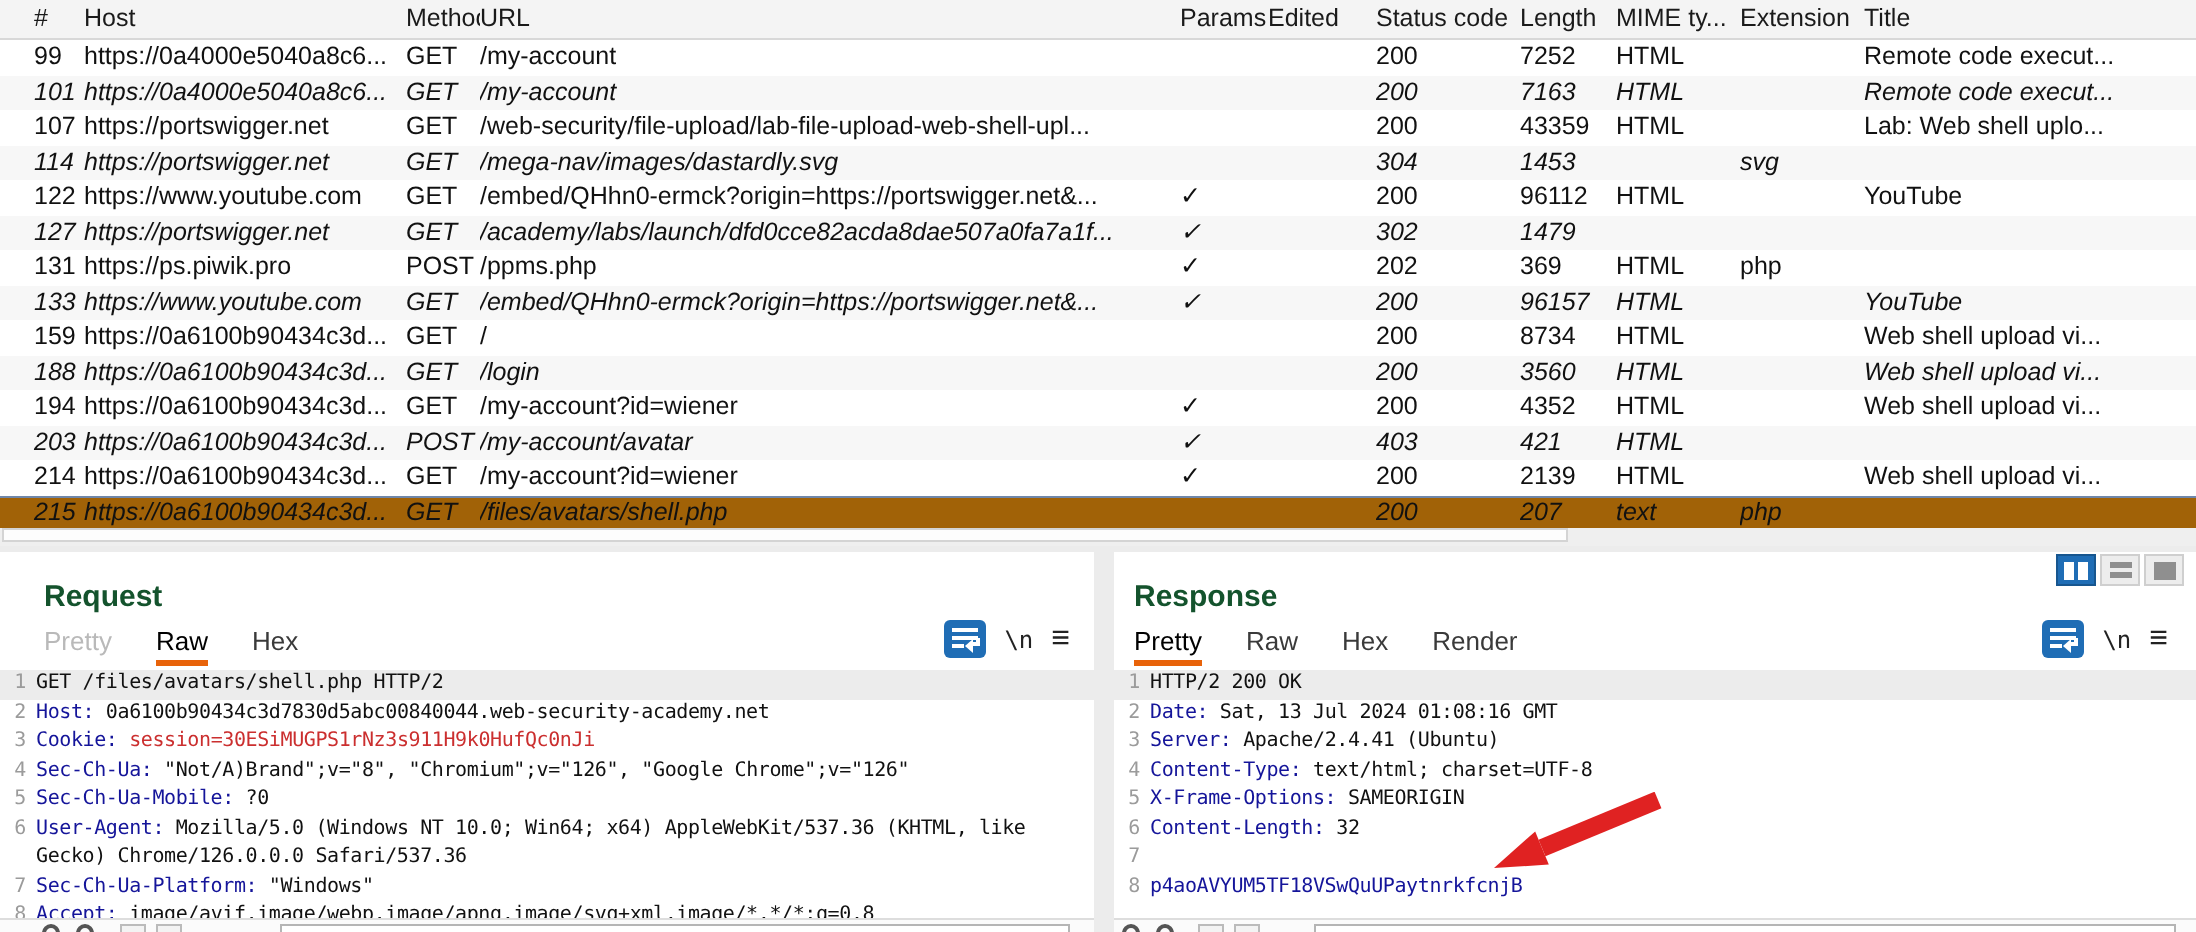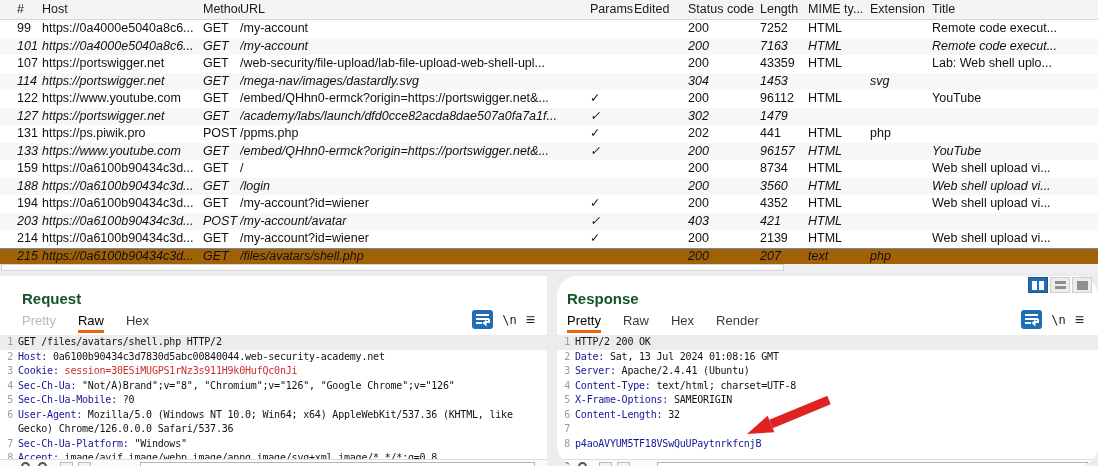--- a/index.html
+++ b/index.html
@@ -26,21 +26,21 @@
   .c-ext{width:62px;}
   .c-title{width:141px;}
   .c-note{width:25px;margin-top:40px;}
   
   .hscroll{position:absolute;top:264px;left:0;width:1098px;height:9px;background:#efefef;}
   .hscroll .thumb{position:absolute;top:0;left:1px;width:783px;height:7px;background:#fdfdfd;border:1px solid #d4d4d4;box-sizing:border-box;}
   
   .bottom{position:absolute;top:273px;left:0;width:1098px;height:193px;background:#ececec;}
   .panel{position:absolute;top:3px;bottom:0;background:#fff;overflow:hidden;}
   .panel.req{left:0;width:547px;}
-  .panel.resp{left:557px;width:541px;border-radius:20px;}
+  .panel.resp{left:557px;width:541px;}
   .ptitle{font-size:15px;font-weight:bold;color:#14532d;margin:14px 0 0 22px;}
   .resp .ptitle{margin-left:10px;}
   .tabsrow{position:relative;height:24px;margin-left:22px;margin-top:2px;}
   .resp .tabsrow{margin-left:10px;}
   .tabsin{display:flex;align-items:flex-end;height:24px;}
   .tab{margin-right:22px;font-size:13px;color:#3a3a3a;padding-bottom:5px;cursor:default;}
   .tab.active{color:#000;border-bottom:3px solid #e8630a;padding-bottom:2px;}
   .tab.disabled{color:#b9b9b9;}
   .editoricons{position:absolute;right:12px;top:1px;display:flex;align-items:center;gap:9px;}
   .resp .editoricons{right:14px;}
@@ -174,21 +174,21 @@
         <div class="cell c-note"></div>
       </div>
       <div class="trow">
         <div class="cell c-num">131</div>
         <div class="cell c-host">https://ps.piwik.pro</div>
         <div class="cell c-method">POST</div>
         <div class="cell c-url">/ppms.php</div>
         <div class="cell c-params">✓</div>
         <div class="cell c-edited"></div>
         <div class="cell c-status">202</div>
-        <div class="cell c-length">441</div>
+        <div class="cell c-length">369</div>
         <div class="cell c-mime">HTML</div>
         <div class="cell c-ext">php</div>
         <div class="cell c-title"></div>
         <div class="cell c-note"></div>
       </div>
       <div class="trow alt">
         <div class="cell c-num">133</div>
         <div class="cell c-host">https://www.youtube.com</div>
         <div class="cell c-method">GET</div>
         <div class="cell c-url">/embed/QHhn0-ermck?origin=https://portswigger.net&amp;...</div>

